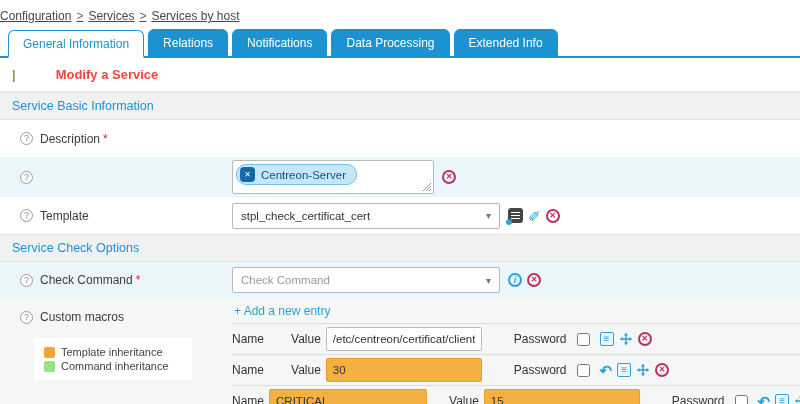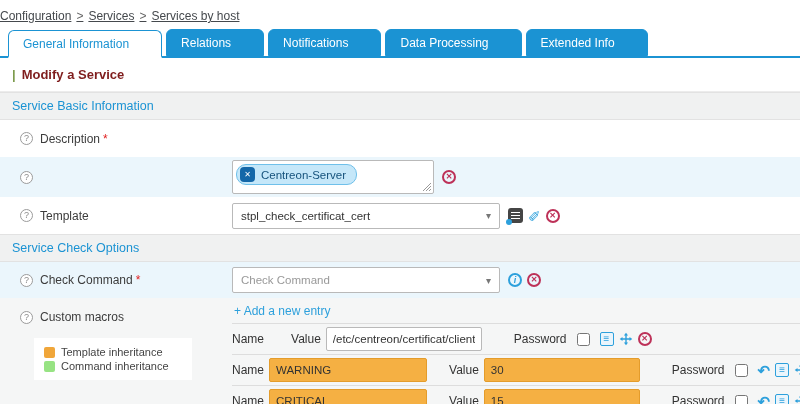--- a/index.html
+++ b/index.html
@@ -5,28 +5,28 @@
   * { margin:0; padding:0; box-sizing:border-box; }
   html,body { width:800px; height:404px; overflow:hidden; background:#fff;
     font-family:"Liberation Sans", sans-serif; color:#3c3c3c; font-size:12px; }
 
   
   .breadcrumb { padding:9px 12px 6px 0; color:#45494d;text-decoration:underline; }
   .breadcrumb .sep { color:#666; margin:0 5px; }
 
   
   .tabs { display:flex; gap:4px; padding:0 0 0 8px; border-bottom:2px solid #1b93d3; align-items:flex-end; }
-  .tab { background:#1b93d3; color:#fff; padding:6px 32px 5px 14px; border-radius:6px 6px 0 0;
+  .tab { background:#1b93d3; color:#fff; padding:6px 14px 5px 14px; border-radius:6px 6px 0 0;
     border:1px solid #1b93d3; cursor:pointer; white-space:nowrap; }
   .tab.active { background:#fff; color:#1b93d3; border-bottom:2px solid #fff; margin-bottom:-2px; }
 
   
   .page-title { padding:9px 12px; font-weight:bold; font-size:13px; border-bottom:1px solid #ececec; }
   .page-title .prefix { color:#7d9b4d; margin-right:6px; }
-  .page-title .text { color:#7f1d1d; }
+  .page-title .text { color:#ef4444;margin-left:34px; }
 
   
   .section-header { background:#f0f1f1; color:#1b93d3; padding:6px 12px; font-size:12.5px;
     border-top:1px solid #e2e2e2; border-bottom:1px solid #e2e2e2; }
 
   
   .row { display:flex; align-items:center; padding-left:20px; }
   .row.alt { background:#ebf6fc; }
   .label-col { width:212px; display:flex; align-items:center; gap:7px; flex-shrink:0; }
   .req { color:#e02020; margin-left:3px; }
@@ -208,21 +208,20 @@
           <svg width="14" height="14" viewBox="0 0 20 20">
               <path fill="#2da0dc" d="M10 1 L13 5 H11 V9 H15 V7 L19 10 L15 13 V11 H11 V15 H13 L10 19 L7 15 H9 V11 H5 V13 L1 10 L5 7 V9 H9 V5 H7 Z"></path>
             </svg>
         </span>
         <span class="del-icon">✕</span>
       </div>
     </div>
 
     <div class="macro-row">
       <span class="flabel">Name</span>
-      <input class="text macro-name inherited" value="WARNING" style="background-color: rgb(245, 176, 67);">
       <span class="flabel vlabel">Value</span>
       <input class="text macro-value inherited" value="30" style="background-color: rgb(245, 176, 67);">
       <span class="flabel plabel">Password</span>
       <input type="checkbox" style="">
       <div class="icon-strip">
         <span class="undo-icon">↶</span>
         <span class="list-icon">≡</span>
         <span class="move-icon">
           <svg width="14" height="14" viewBox="0 0 20 20">
               <path fill="#2da0dc" d="M10 1 L13 5 H11 V9 H15 V7 L19 10 L15 13 V11 H11 V15 H13 L10 19 L7 15 H9 V11 H5 V13 L1 10 L5 7 V9 H9 V5 H7 Z"></path>

